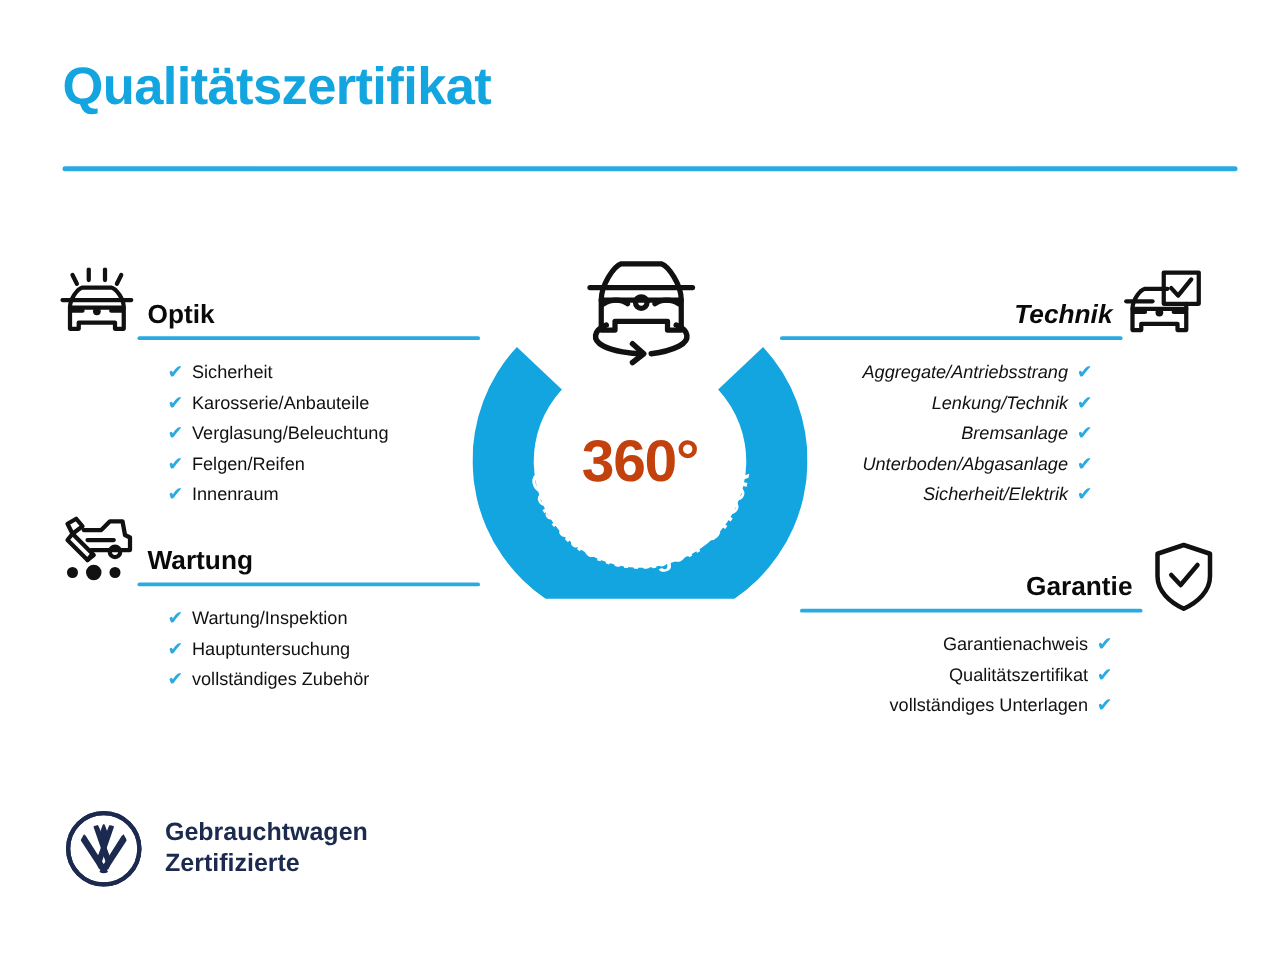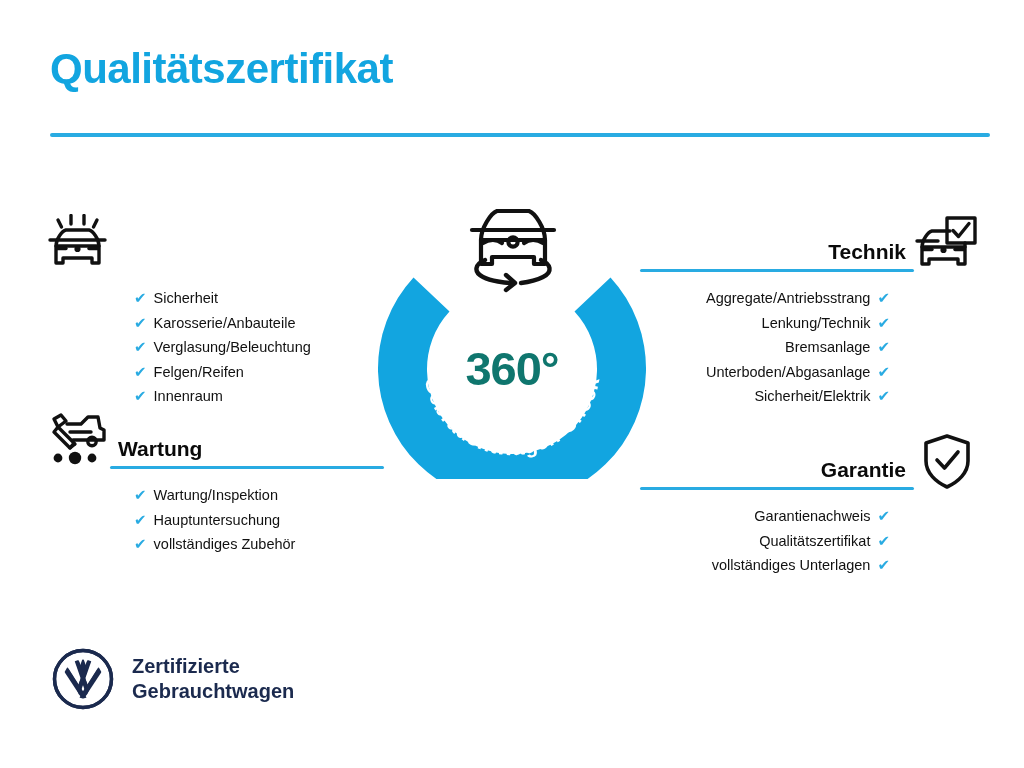--- a/index.html
+++ b/index.html
@@ -40,21 +40,21 @@
     background: #29ABE2;
     border-radius: 2px;
   }
 
   
   .section {
     position: absolute;
   }
   .sec-optik   { left: 44px;  top: 202px; width: 340px; }
   .sec-wartung { left: 44px;  top: 399px; width: 340px; }
-  .sec-technik { left: 640px; top: 202px; width: 340px; }
+  .sec-technik { left: 624px; top: 202px; width: 340px; font-style: italic; }
   .sec-garantie{ left: 640px; top: 420px; width: 340px; }
 
   .sec-head {
     display: flex;
     align-items: flex-end;
     height: 72px;
   }
   .sec-head.right { justify-content: flex-end; }
 
   .sec-icon {
@@ -120,21 +120,21 @@
   }
   .badge-ring { position: absolute; left: 0; top: 0; }
   .badge-360 {
     position: absolute;
     left: 0;
     top: 86px;
     width: 268px;
     text-align: center;
     font-size: 47px;
     font-weight: bold;
-    color: #0f766e;
+    color: #c2410c;
     letter-spacing: -1px;
   }
   .badge-car {
     position: absolute;
     left: 83px;
     top: -57px;
     width: 104px;
     height: 96px;
   }
 
@@ -175,20 +175,24 @@
           </g>
           <g stroke="#111" stroke-width="3.4" fill="none" stroke-linejoin="round" stroke-linecap="round">
             <path d="M12 32 C12 25 18 17 22 16 L45 16 C49 17 55 25 55 32"></path>
             <path d="M12 32 L12 49 L19 49 L19 44 L48 44 L48 49 L55 49 L55 32 Z"></path>
             <line x1="6" y1="26" x2="61" y2="26"></line>
             <line x1="13" y1="34.5" x2="22" y2="34.5"></line>
             <line x1="45" y1="34.5" x2="54" y2="34.5"></line>
           </g>
           <circle cx="33.5" cy="35" r="3.1" fill="#111"></circle>
         </svg>
+      </div>
+      <div class="sec-title-wrap">
+        <div class="sec-title">Optik</div>
+        <div class="sec-underline"></div>
       </div>
     </div>
     <ul class="sec-list left-list">
       <li>
           <span class="chk">✔</span>
           <span>Sicherheit</span>
         </li>
       <li>
           <span class="chk">✔</span>
           <span>Karosserie/Anbauteile</span>
@@ -379,18 +383,18 @@
       <circle cx="31" cy="31" r="28.5" fill="none" stroke="#1B2A4E" stroke-width="3.4"></circle>
       <g fill="#1B2A4E">
         <path d="M31 12.2 L33.9 19.9 L31 27.5 L28.1 19.9 Z"></path>
         <path d="M23.6 13.6 L27.0 13.1 L36.6 39.4 L34.3 44.7 Z"></path>
         <path d="M38.4 13.6 L35.0 13.1 L25.4 39.4 L27.7 44.7 Z"></path>
         <path d="M13.4 23.4 L16.3 20.2 L33.2 46.8 L29.6 48.4 Z"></path>
         <path d="M48.6 23.4 L45.7 20.2 L28.8 46.8 L32.4 48.4 Z"></path>
       </g>
     </svg>
     <div class="vw-text">
+      <div>Gebrauchtwagen</div>
       <div>Zertifizierte</div>
-      <div>Gebrauchtwagen</div>
     </div>
   </div>
 
 </div>
 
 </body></html>

